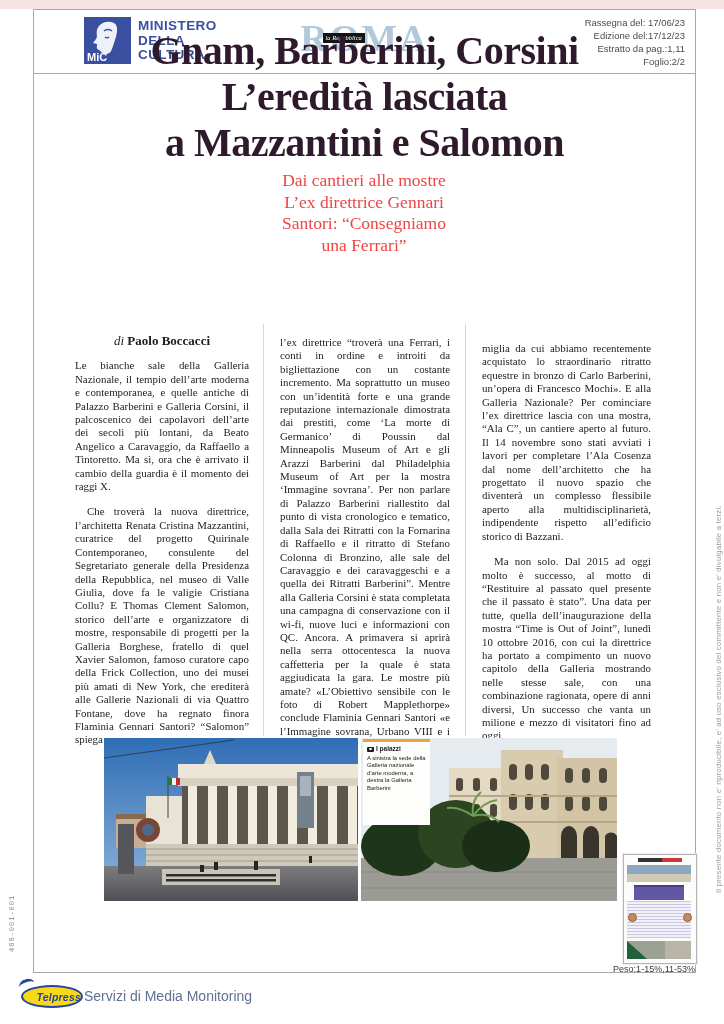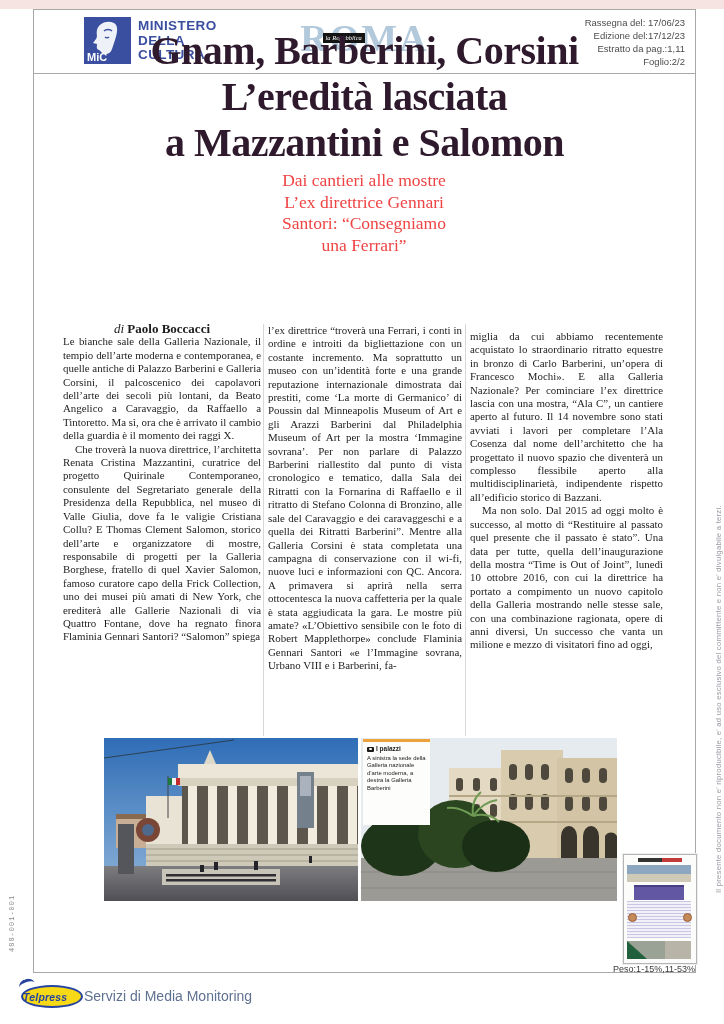--- a/index.html
+++ b/index.html
@@ -30,21 +30,21 @@
   .hdr-meta{position:absolute;right:10px;top:6px;text-align:right;color:#4c4c4c;
     font-family:"Liberation Sans",sans-serif;font-size:9.5px;line-height:13px;}
 
   
   .headline{position:absolute;left:0;top:18px;width:100%;text-align:center;
     color:#2e1a2c;font-weight:700;font-size:40px;line-height:46px;letter-spacing:-.5px;}
   .subhead{position:absolute;left:180px;top:160px;width:300px;text-align:center;
     font-size:17.5px;line-height:21.5px;color:#ef4444;}
   .cols{position:absolute;left:0;top:312px;width:100%;}
   .col{position:absolute;top:0;text-align:justify;font-size:10.9px;line-height:13.4px;color:#1c1c1c;}
-  .col p{margin:0;}
+  .col p{margin:12px;}
   .col p.indent{text-indent:12px;}
   .col-1{left:29px;width:198px;}
   .col-2{left:234px;width:194px;top:2px;}
   .col-3{left:436px;width:193px;top:8px;}
   .col-sep{position:absolute;top:2px;width:1px;height:412px;background:#d8d8d8;}
   .sep-1{left:229px;} .sep-2{left:431px;}
   .byline{text-align:center;font-size:13px;margin:0 0 9px 0;text-indent:0;}
   .byline .pre{font-style:italic;font-weight:400;}
   .byline .auth{font-weight:700;}
 
@@ -76,21 +76,21 @@
   .t-bottom{position:absolute;left:3px;top:86px;width:64px;height:18px;
     background:linear-gradient(90deg,#9aa195 0 60%,#b9b4a8 60% 100%);}
   .t-green{position:absolute;left:0;bottom:0;width:0;height:0;
     border-left:20px solid #20603c;border-top:18px solid transparent;}
   .peso{position:absolute;left:540px;top:954px;width:121px;text-align:right;
     font-family:"Liberation Sans",sans-serif;font-size:9px;color:#3a3a3a;}
 
   
   .telpress{position:absolute;left:19px;top:982px;width:66px;height:25px;}
   .telpress .oval{position:absolute;left:2px;top:3px;width:58px;height:19px;border:2px solid #2743a0;
-    border-radius:50%;background:#f7d917;display:flex;align-items:center;justify-content:flex-start;}
+    border-radius:50%;background:#f7d917;display:flex;align-items:center;justify-content:flex-end;}
   .telpress .oval span{font-family:"Liberation Sans",sans-serif;font-weight:700;font-style:italic;
     font-size:10.5px;color:#2743a0;letter-spacing:.2px;}
   .telpress .tail{position:absolute;left:0px;top:-3px;width:16px;height:9px;
     border-top:3px solid #2743a0;border-radius:50% 50% 0 0;transform:rotate(-18deg);}
   .service{position:absolute;left:84px;top:988px;font-family:Liberation Sans, sans-serif;
     font-size:14px;color:#5f7190;}
   .section{position:absolute;left:470px;top:987px;width:223px;text-align:right;
     font-family:"Liberation Sans",sans-serif;font-size:10px;color:#4f4f4f;margin-top:48px;}
 
   

